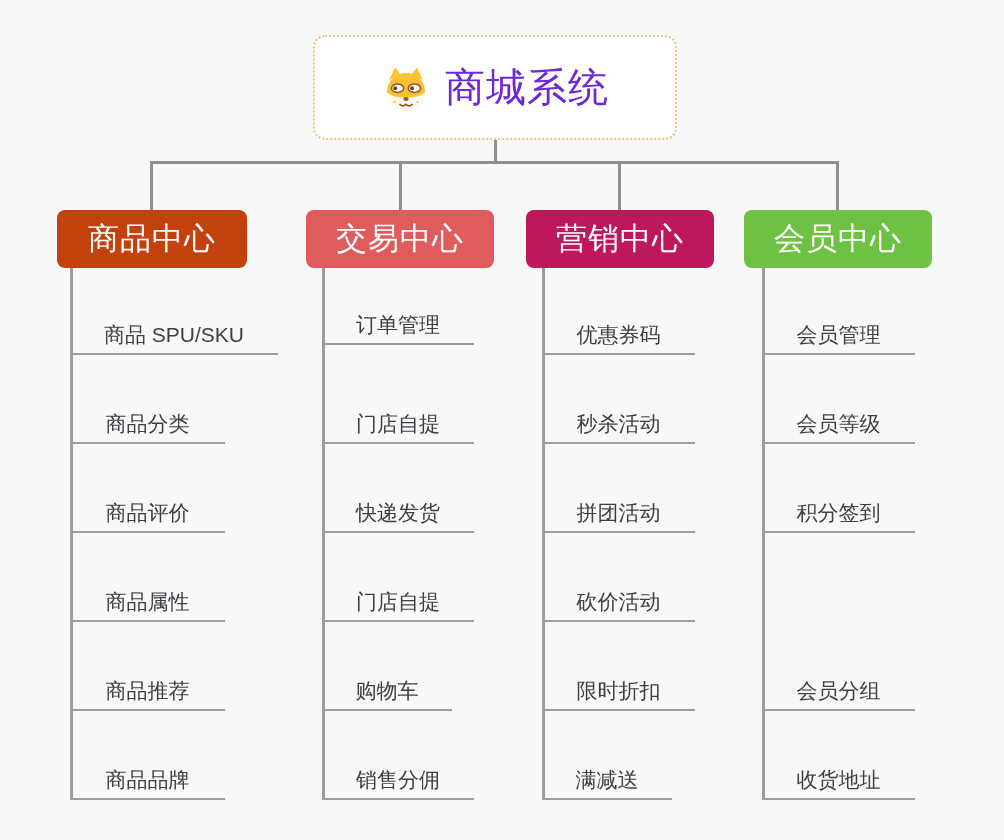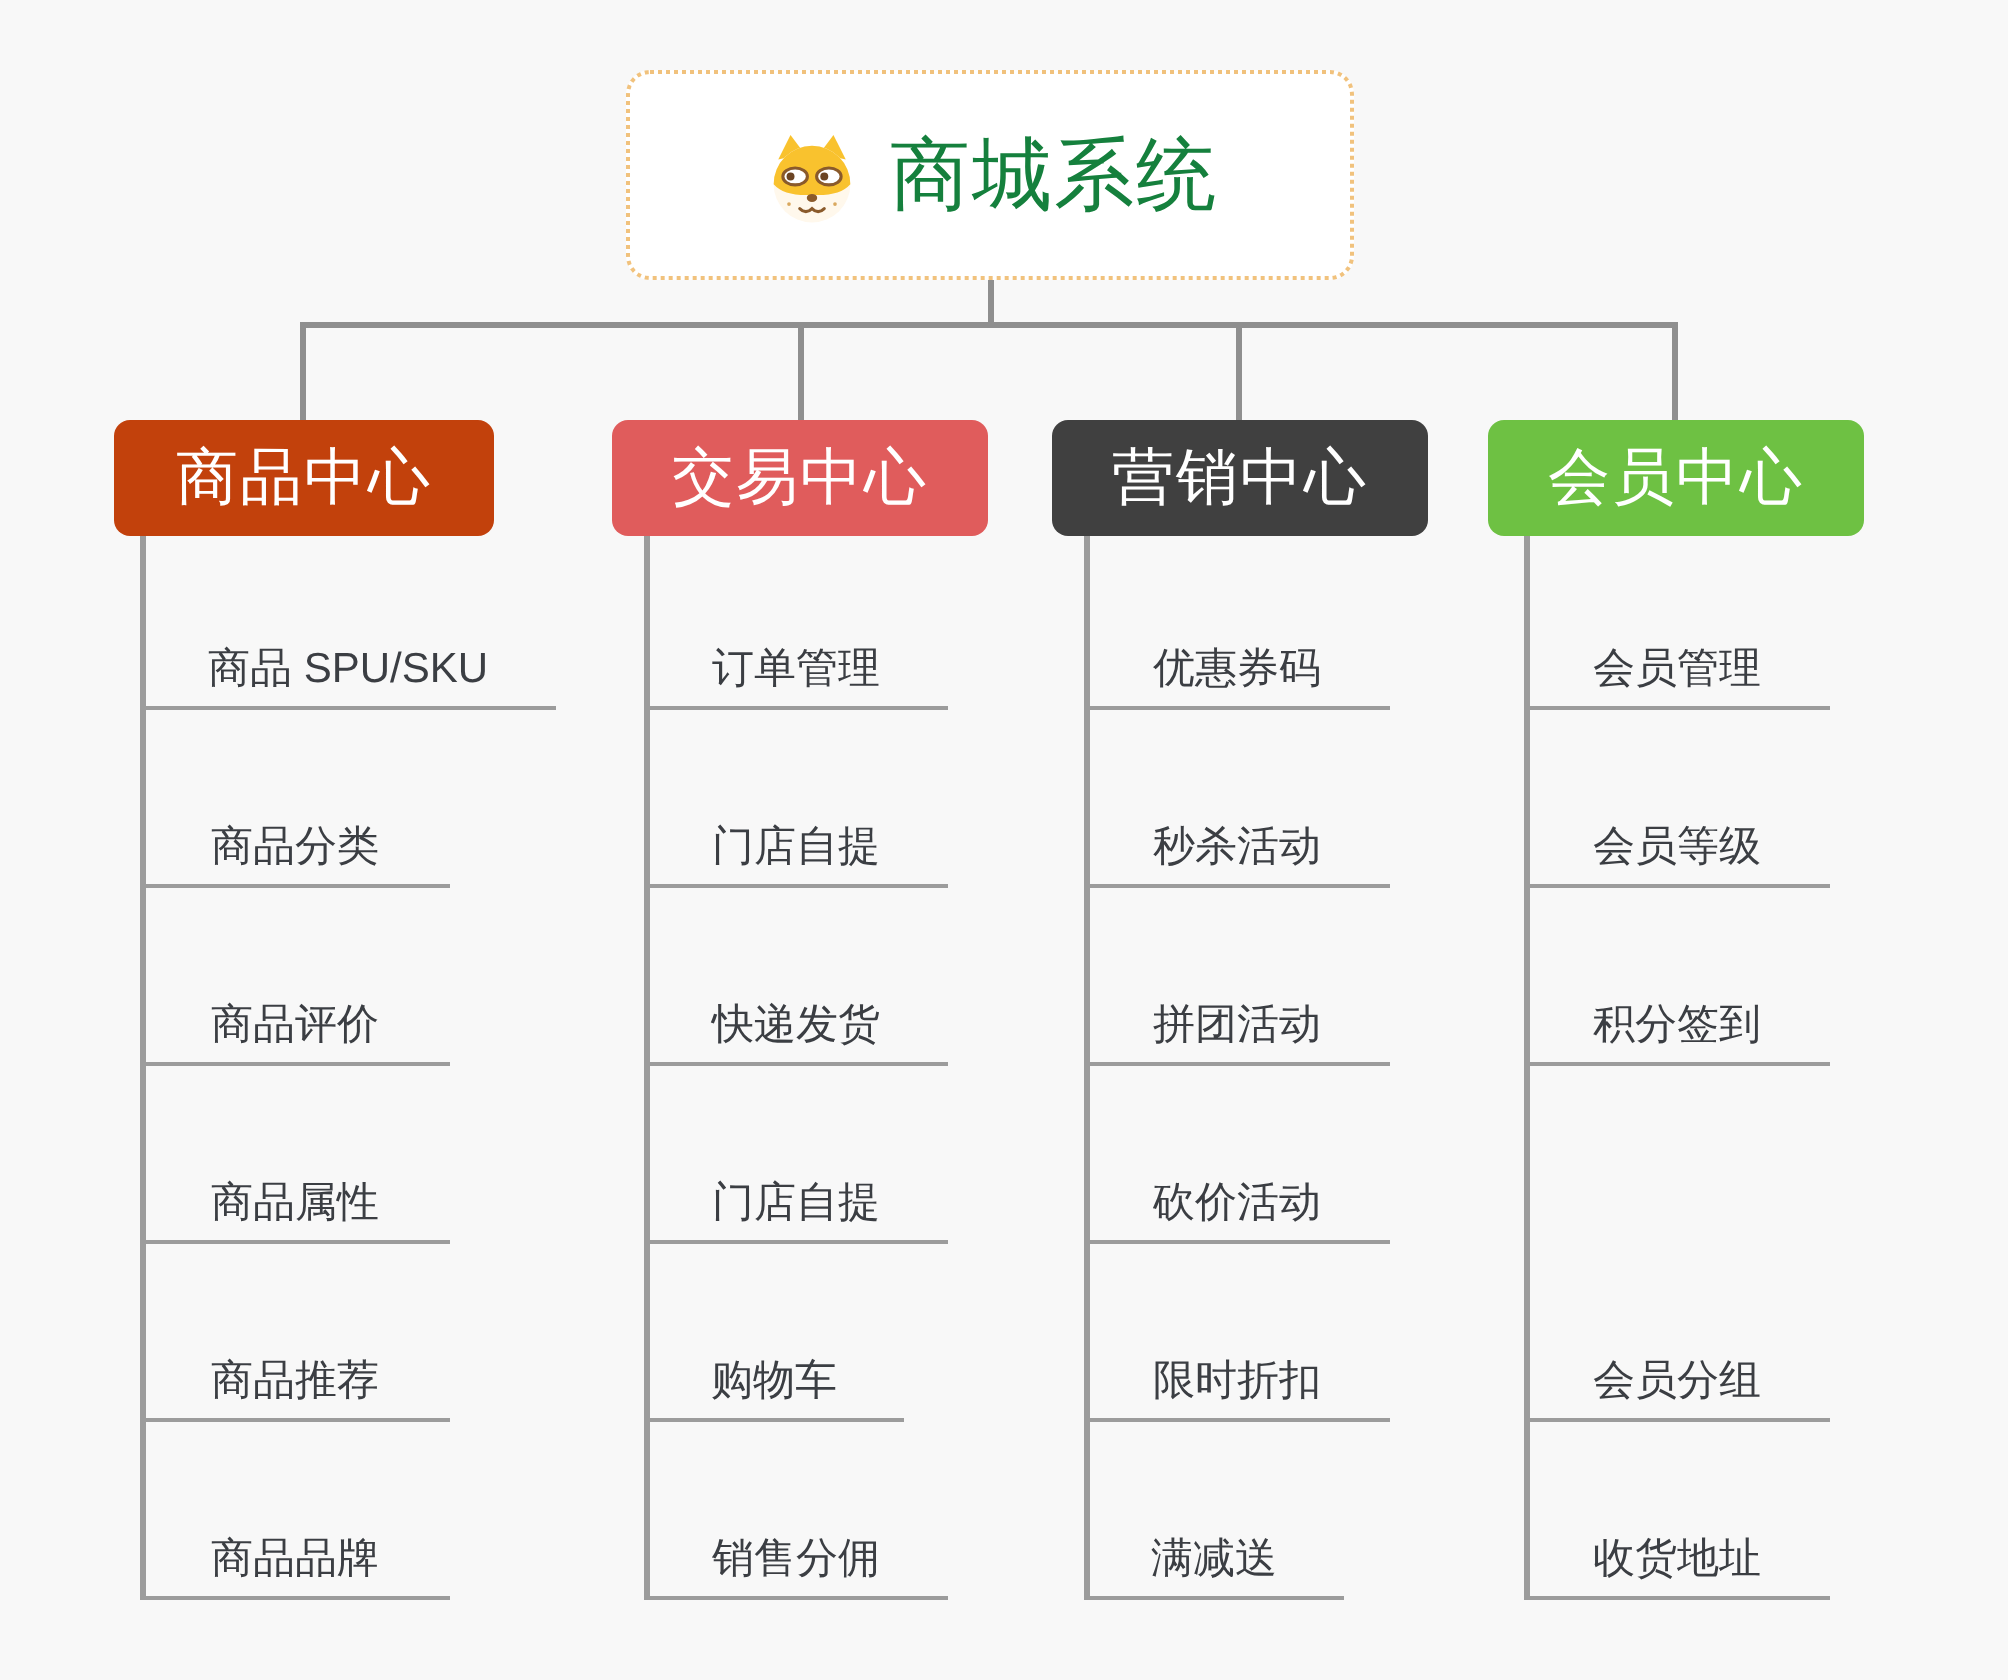--- a/index.html
+++ b/index.html
@@ -72,49 +72,49 @@
         <ellipse cx="21" cy="29" rx="8" ry="5.5" fill="#FFFFFF" stroke="#8A5A2B" stroke-width="2"></ellipse>
         <ellipse cx="43" cy="29" rx="8" ry="5.5" fill="#FFFFFF" stroke="#8A5A2B" stroke-width="2"></ellipse>
         <circle cx="18" cy="29" r="2.6" fill="#6B4423"></circle>
         <circle cx="40" cy="29" r="2.6" fill="#6B4423"></circle>
         <ellipse cx="32" cy="43" rx="3.4" ry="2.6" fill="#8A5A2B"></ellipse>
         <path d="M24 50 Q28 54 32 50 Q36 54 40 50" fill="none" stroke="#8A5A2B" stroke-width="2" stroke-linecap="round"></path>
         <circle cx="17" cy="47" r="1.2" fill="#D9A85E"></circle>
         <circle cx="47" cy="47" r="1.2" fill="#D9A85E"></circle>
       </svg>
     </span>
-    <span class="root-title" style="color: #15803d;">商城系统</span>
+    <span class="root-title" style="color: #6d28d9;">商城系统</span>
   </div>
 
   <div class="branch b0" style="background-color: #c2410c;">
     <span class="branch-label">商品中心</span>
   </div>
   <div class="branch b1" style="background-color: rgb(224, 92, 92);">
     <span class="branch-label">交易中心</span>
   </div>
-  <div class="branch b2" style="background-color: #404040;">
+  <div class="branch b2" style="background-color: #be185d;">
     <span class="branch-label">营销中心</span>
   </div>
   <div class="branch b3" style="background-color: rgb(110, 193, 67); font-family: Liberation Serif, serif;">
     <span class="branch-label">会员中心</span>
   </div>
 
   <div class="line v col-line" style="left:70px;top:268px;height:532px"></div>
   <div class="line v col-line" style="left:322px;top:268px;height:532px"></div>
   <div class="line v col-line" style="left:542px;top:268px;height:532px"></div>
   <div class="line v col-line" style="left:762px;top:268px;height:532px"></div>
 
   <div class="item" style="left:70px;top:317px;width:208px">商品 SPU/SKU</div>
   <div class="item" style="left:70px;top:406px;width:155px">商品分类</div>
   <div class="item" style="left:70px;top:495px;width:155px">商品评价</div>
   <div class="item" style="left:70px;top:584px;width:155px">商品属性</div>
   <div class="item" style="left:70px;top:673px;width:155px">商品推荐</div>
   <div class="item" style="left:70px;top:762px;width:155px">商品品牌</div>
 
-  <div class="item" style="left:322px;top:317px;width:152px">订单管理</div>
+  <div class="item" style="left:322px;top:307px;width:152px">订单管理</div>
   <div class="item" style="left:322px;top:406px;width:152px">门店自提</div>
   <div class="item" style="left:322px;top:495px;width:152px">快递发货</div>
   <div class="item" style="left:322px;top:584px;width:152px">门店自提</div>
   <div class="item" style="left:322px;top:673px;width:130px">购物车</div>
   <div class="item" style="left:322px;top:762px;width:152px">销售分佣</div>
 
   <div class="item" style="left:542px;top:317px;width:153px">优惠券码</div>
   <div class="item" style="left:542px;top:406px;width:153px">秒杀活动</div>
   <div class="item" style="left:542px;top:495px;width:153px">拼团活动</div>
   <div class="item" style="left:542px;top:584px;width:153px">砍价活动</div>

